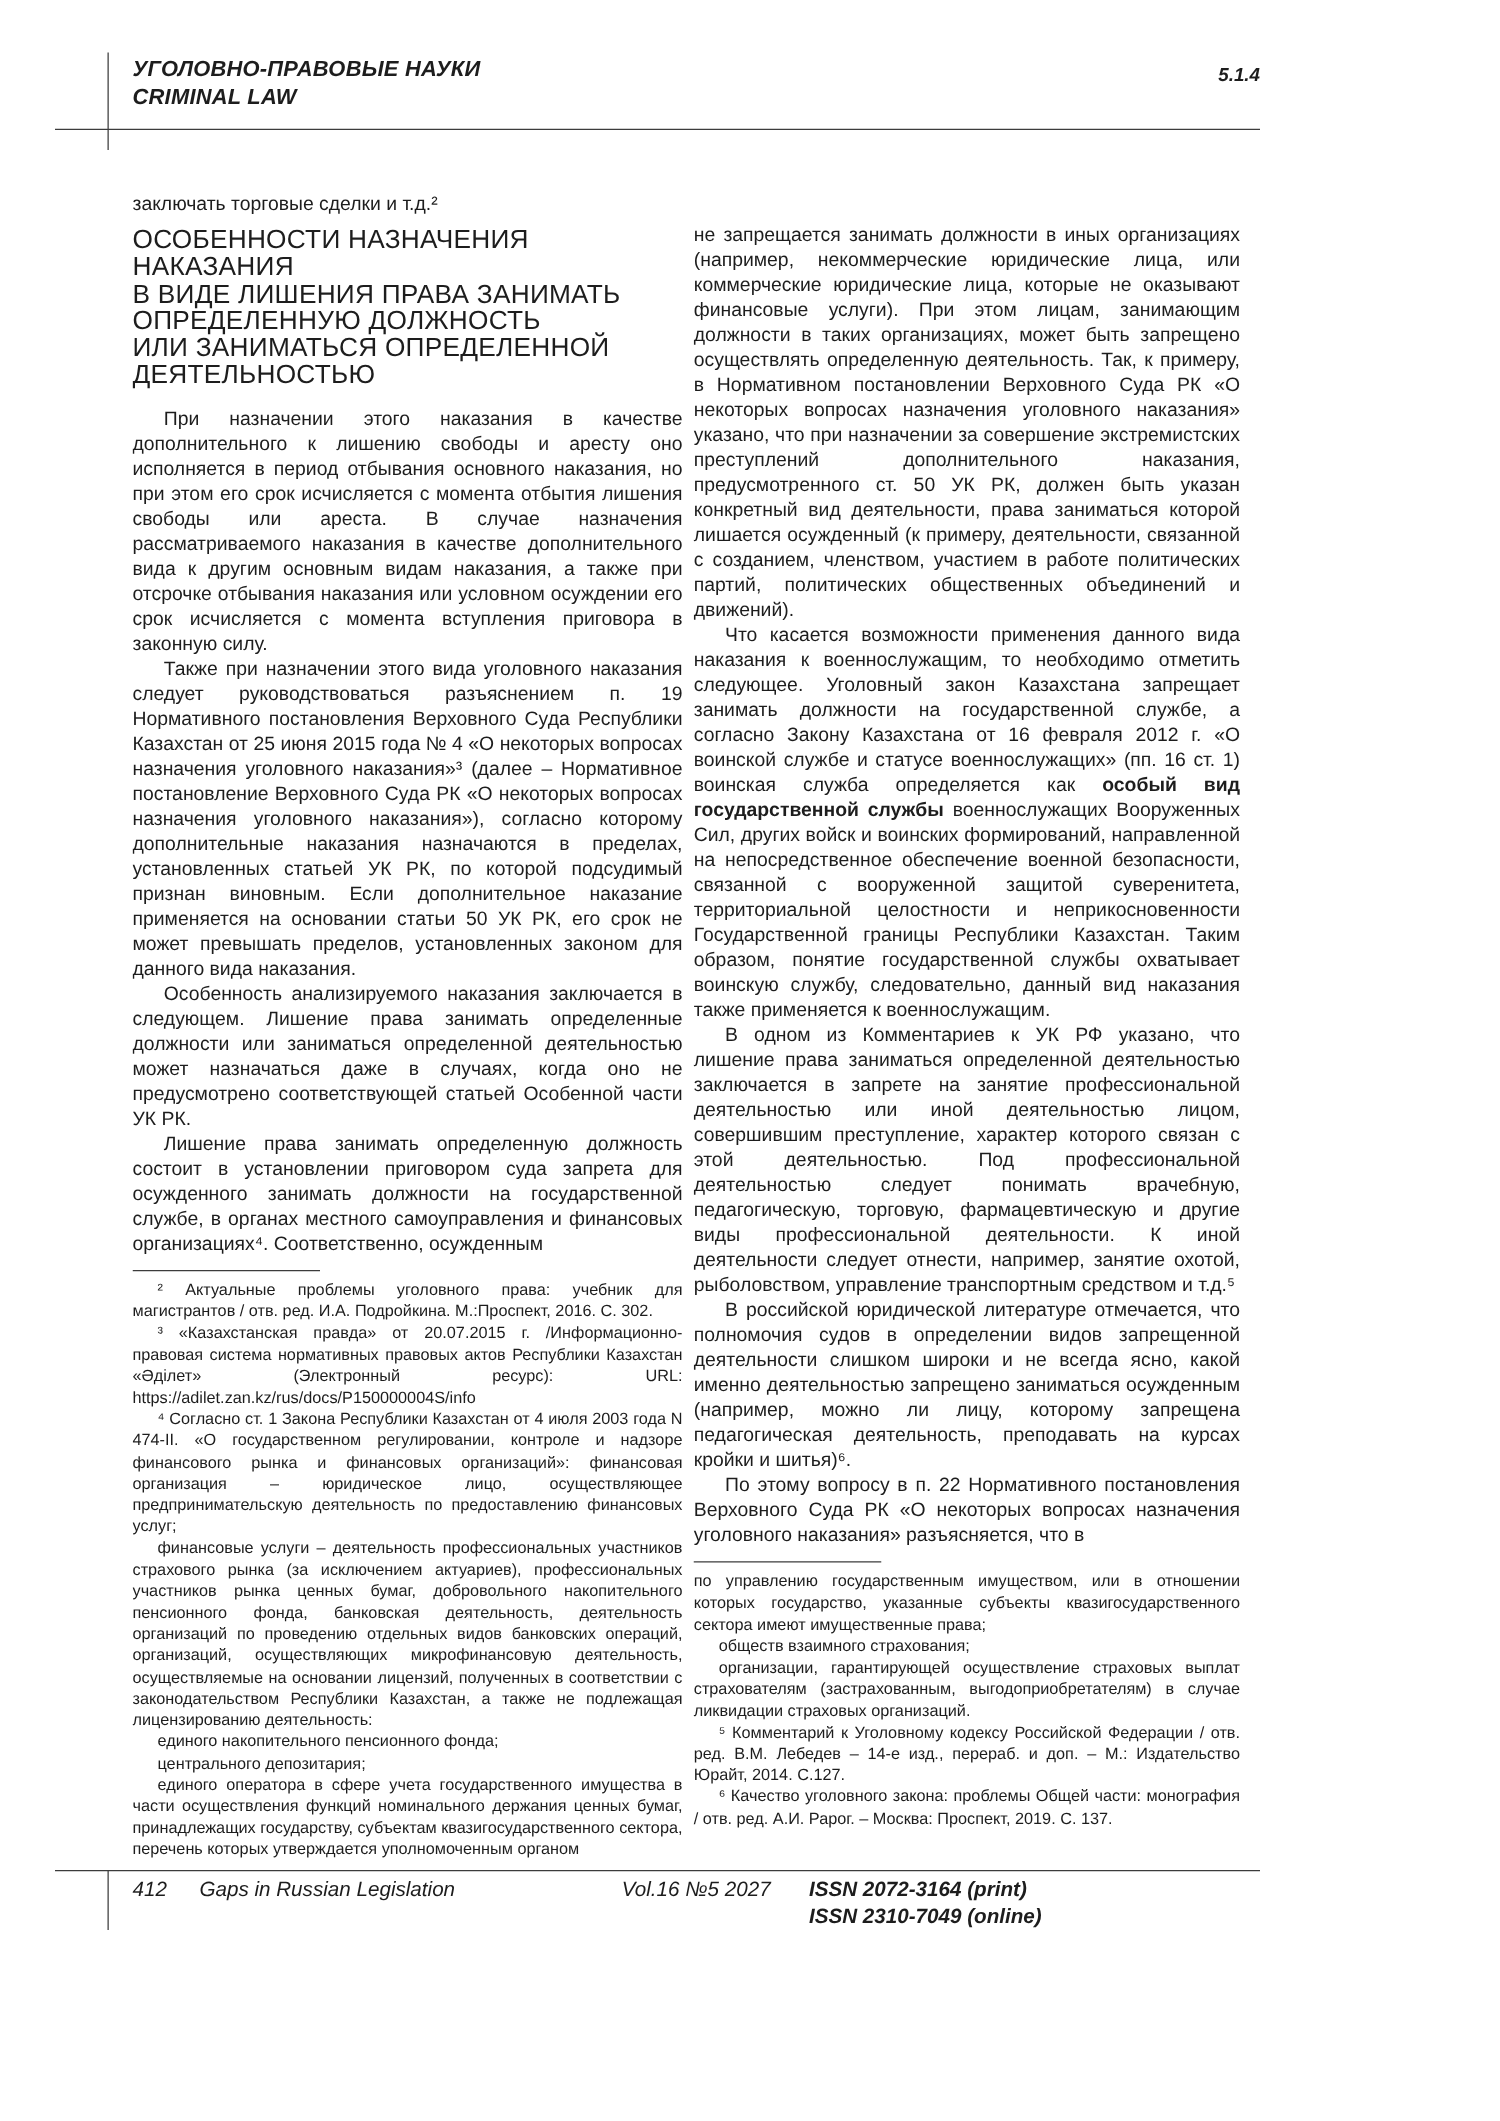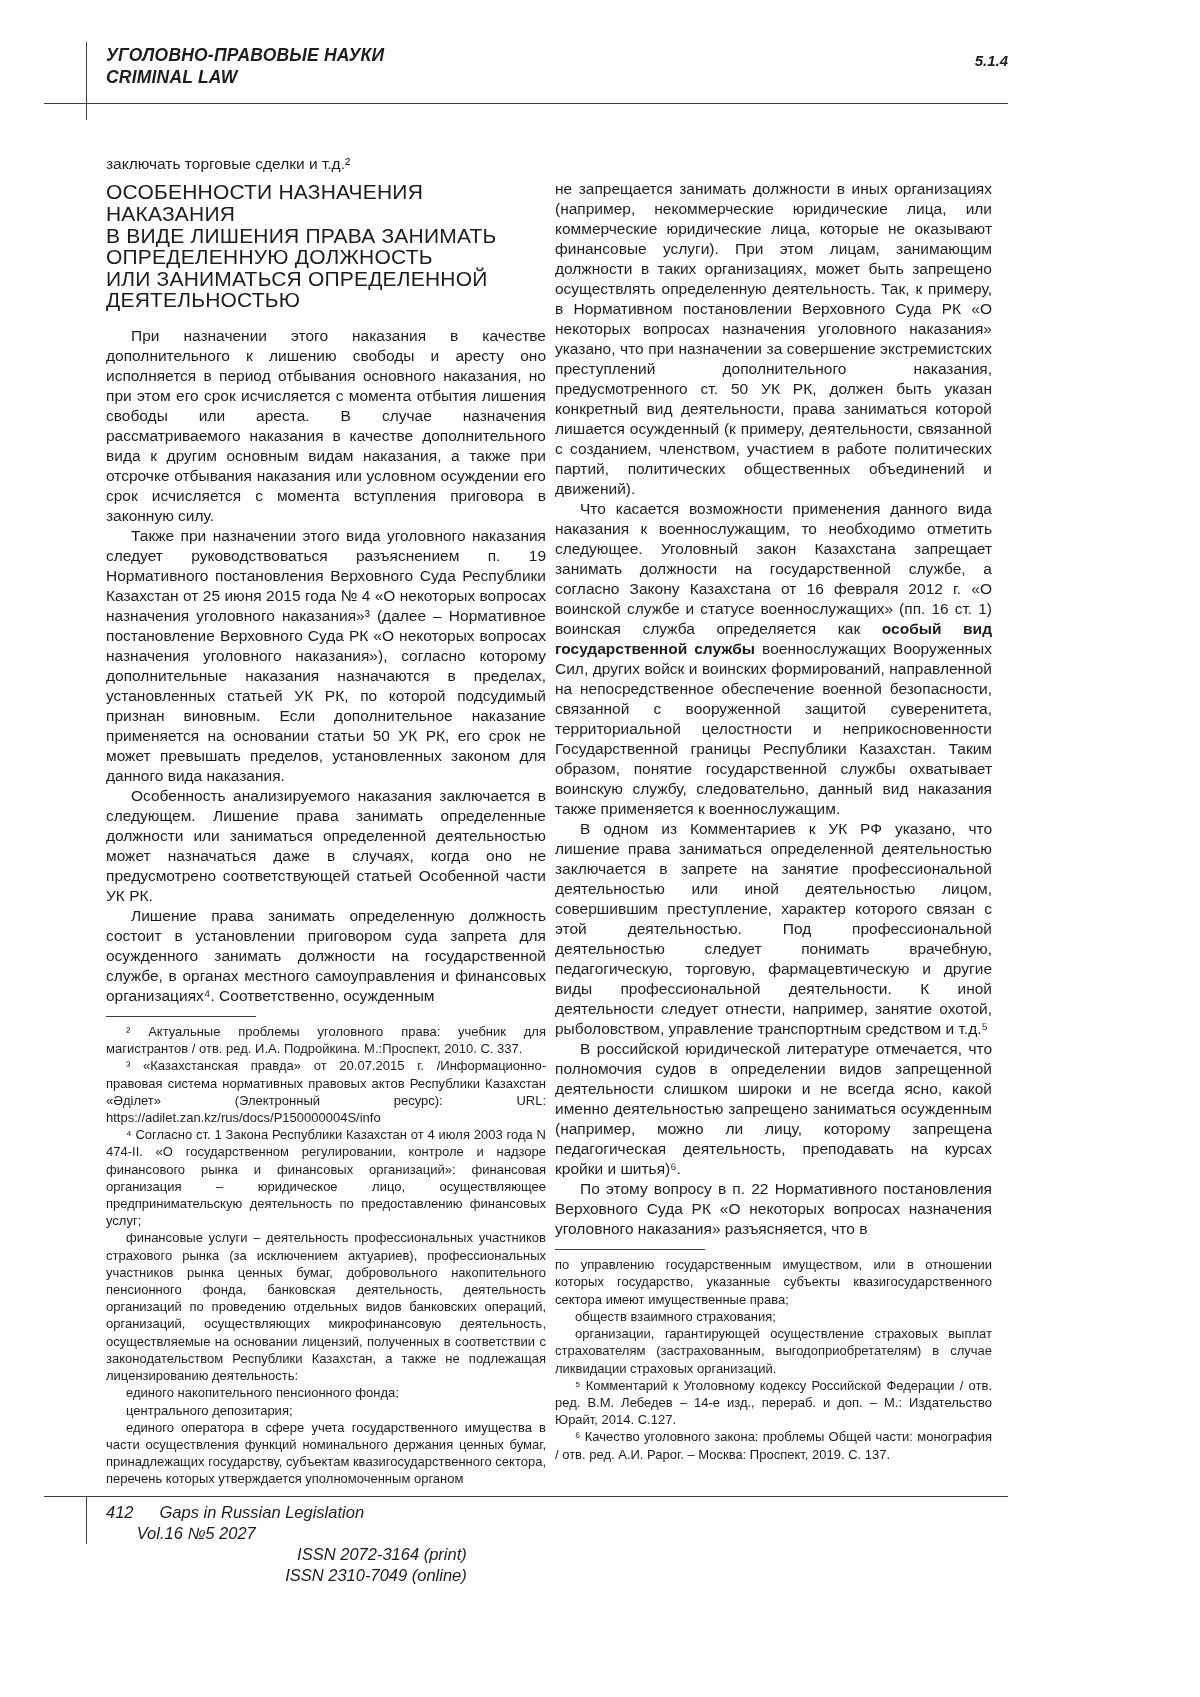--- a/index.html
+++ b/index.html
@@ -28,24 +28,24 @@
   h1.article-heading{
     font-size:21px;line-height:21.6px;font-weight:400;margin:7px 0 15px 0;
     white-space:pre-line;text-align:left;letter-spacing:.2px;
   }
   strong.bold-term{font-weight:bold;}
   .footnotes{margin-top:10px;}
   .fn-rule{width:150px;height:1px;background:#3c3c3c;margin:0 0 6px 0;}
   .footnotes p{font-size:13px;line-height:17.2px;text-indent:20px;}
   .footnotes p.noindent{text-indent:0;}
 
-  footer{position:absolute;top:1502px;left:106px;width:902px;display:flex;align-items:flex-start;font-style:italic;font-size:16.5px;line-height:21px;flex-direction:column;}
+  footer{position:absolute;top:1502px;left:106px;width:902px;display:flex;align-items:flex-start;font-style:italic;font-size:16.5px;line-height:21px;}
   .footer-left{width:40%;display:flex;gap:26px;}
   .footer-center{width:20%;text-align:center;white-space:nowrap;}
-  .footer-right{width:40%;text-align:right;font-weight:normal;}
+  .footer-right{width:40%;font-weight:bold;}
 </style>
 </head>
 <body>
 
 <div class="rule rule-top"></div>
 <div class="vline vline-top"></div>
 
 <header>
   <div class="header-titles">
     <div>УГОЛОВНО-ПРАВОВЫЕ НАУКИ</div>
@@ -63,21 +63,21 @@
 ОПРЕДЕЛЕННУЮ ДОЛЖНОСТЬ
 ИЛИ ЗАНИМАТЬСЯ ОПРЕДЕЛЕННОЙ
 ДЕЯТЕЛЬНОСТЬЮ</h1>
     <p>При назначении этого наказания в качестве дополнительного к лишению свободы и аресту оно исполняется в период отбывания основного наказания, но при этом его срок исчисляется с момента отбытия лишения свободы или ареста. В случае назначения рассматриваемого наказания в качестве дополнительного вида к другим основным видам наказания, а также при отсрочке отбывания наказания или условном осуждении его срок исчисляется с момента вступления приговора в законную силу.</p>
     <p>Также при назначении этого вида уголовного наказания следует руководствоваться разъяснением п. 19 Нормативного постановления Верховного Суда Республики Казахстан от 25 июня 2015 года № 4 «О некоторых вопросах назначения уголовного наказания»³ (далее – Нормативное постановление Верховного Суда РК «О некоторых вопросах назначения уголовного наказания»), согласно которому дополнительные наказания назначаются в пределах, установленных статьей УК РК, по которой подсудимый признан виновным. Если дополнительное наказание применяется на основании статьи 50 УК РК, его срок не может превышать пределов, установленных законом для данного вида наказания.</p>
     <p>Особенность анализируемого наказания заключается в следующем. Лишение права занимать определенные должности или заниматься определенной деятельностью может назначаться даже в случаях, когда оно не предусмотрено соответствующей статьей Особенной части УК РК.</p>
     <p>Лишение права занимать определенную должность состоит в установлении приговором суда запрета для осужденного занимать должности на государственной службе, в органах местного самоуправления и финансовых организациях⁴. Соответственно, осужденным</p>
 
     <div class="footnotes">
       <div class="fn-rule"></div>
-      <p>² Актуальные проблемы уголовного права: учебник для магистрантов / отв. ред. И.А. Подройкина. М.:Проспект, 2010. С. 337.</p>
+      <p>² Актуальные проблемы уголовного права: учебник для магистрантов / отв. ред. И.А. Подройкина. М.:Проспект, 2016. С. 302.</p>
       <p>³ «Казахстанская правда» от 20.07.2015 г. /Информационно-правовая система нормативных правовых актов Республики Казахстан «Әділет» (Электронный ресурс): URL: https://adilet.zan.kz/rus/docs/P150000004S/info</p>
       <p>⁴ Согласно ст. 1 Закона Республики Казахстан от 4 июля 2003 года N 474-II. «О государственном регулировании, контроле и надзоре финансового рынка и финансовых организаций»: финансовая организация – юридическое лицо, осуществляющее предпринимательскую деятельность по предоставлению финансовых услуг;</p>
       <p>финансовые услуги – деятельность профессиональных участников страхового рынка (за исключением актуариев), профессиональных участников рынка ценных бумаг, добровольного накопительного пенсионного фонда, банковская деятельность, деятельность организаций по проведению отдельных видов банковских операций, организаций, осуществляющих микрофинансовую деятельность, осуществляемые на основании лицензий, полученных в соответствии с законодательством Республики Казахстан, а также не подлежащая лицензированию деятельность:</p>
       <p>единого накопительного пенсионного фонда;</p>
       <p>центрального депозитария;</p>
       <p>единого оператора в сфере учета государственного имущества в части осуществления функций номинального держания ценных бумаг, принадлежащих государству, субъектам квазигосударственного сектора, перечень которых утверждается уполномоченным органом</p>
     </div>
   </section>
 
   <section class="col-right">

